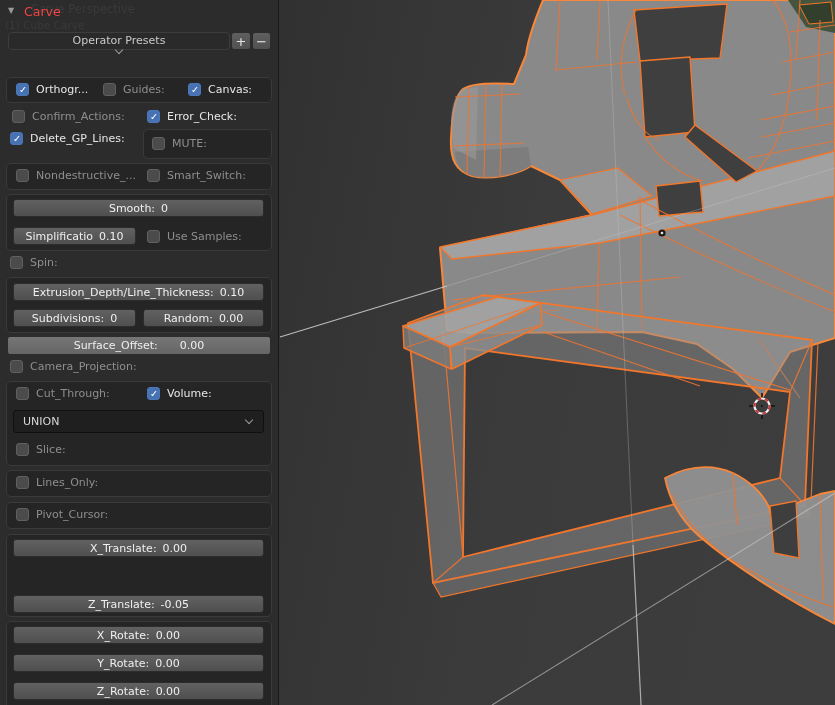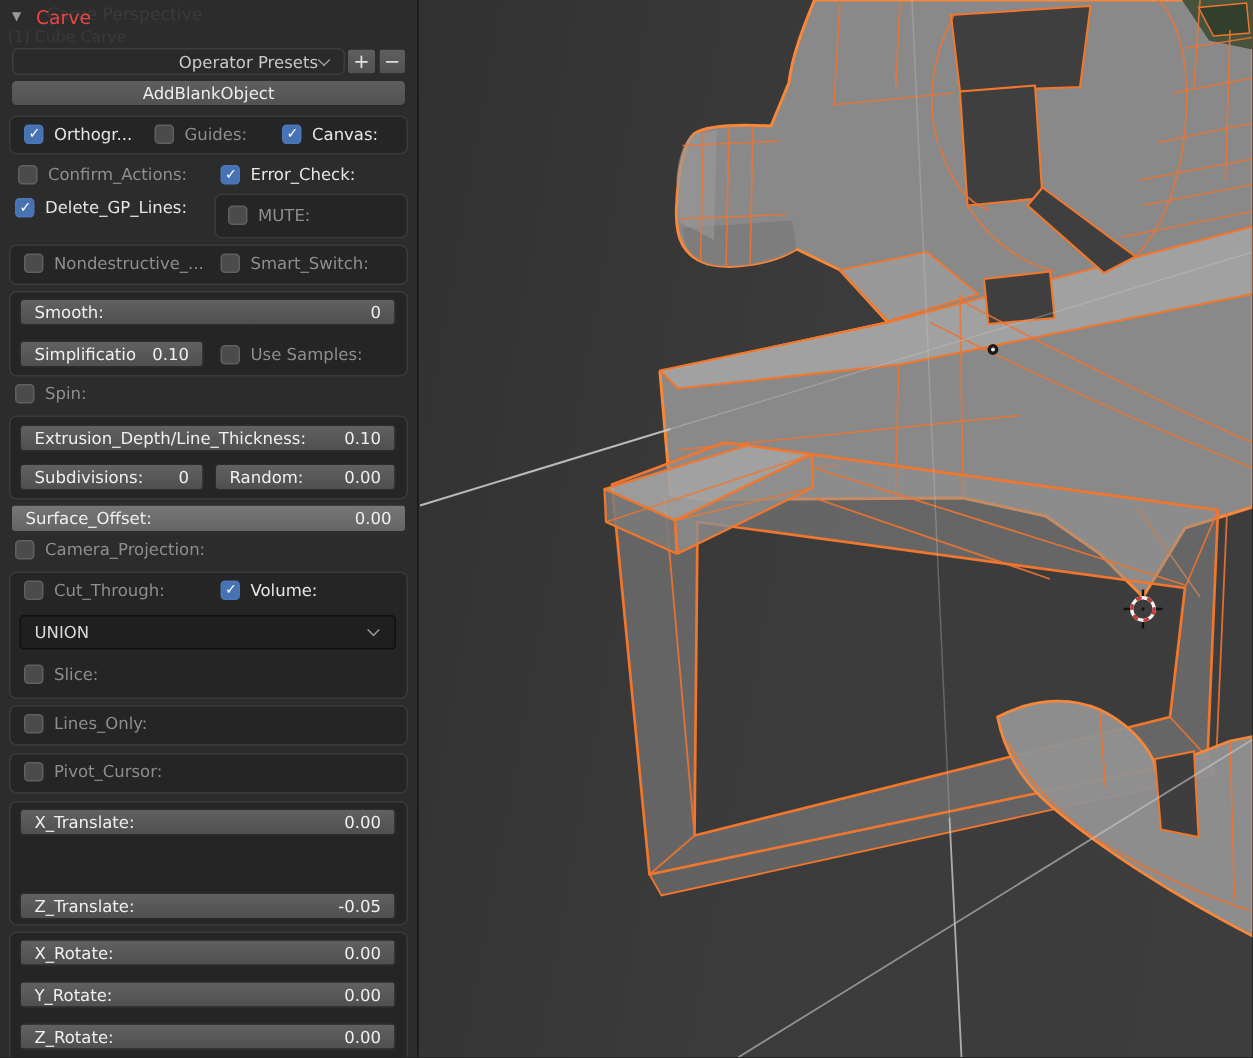--- a/index.html
+++ b/index.html
@@ -11,35 +11,35 @@
       background:linear-gradient(100deg,#313131 0%,#3b3b3b 45%,#3d3d3d 100%);}
   .vp svg{position:absolute;left:0;top:0;}
   
   .panel{position:absolute;left:0;top:0;width:278px;height:705px;background:#2c2c2c;
          border-right:1px solid #191919;overflow:hidden;}
   .ghost{position:absolute;color:#3a3a3a;pointer-events:none;white-space:nowrap;}
   .hdr-tri{position:absolute;left:8px;top:6px;font-size:8px;color:#9a9a9a;}
   .hdr-title{position:absolute;left:24px;top:4px;font-size:12.5px;color:#ef4444;}
   .box{position:absolute;background:#252525;border:1px solid #3a3a3a;border-radius:5px;box-sizing:border-box;}
   .slider{position:absolute;height:18px;background:linear-gradient(#616161,#4f4f4f);
-          border:1px solid #2c2c2c;border-radius:3px;display:flex;justify-content:space-between;
+          border:1px solid #2c2c2c;border-radius:3px;display:flex;justify-content:center;
           align-items:center;padding:0 9px;font-size:11px;color:#efefef;box-sizing:border-box;white-space:nowrap;overflow:hidden;}
   .slider.hi{background:linear-gradient(#767676,#656565);gap:16px;}
   .slbl{overflow:hidden;text-overflow:clip;}
   .sval{margin-left:6px;}
   .chk{position:absolute;display:flex;align-items:center;gap:7px;font-size:11px;white-space:nowrap;}
   .cb{width:13px;height:13px;border-radius:3px;background:#4b4b4b;border:1px solid #606060;
       box-sizing:border-box;position:relative;flex:0 0 auto;}
   .cb.on{background:#4772b3;border-color:#4b77b9;}
   .cb.on::after{content:"✓";position:absolute;left:2px;top:0px;font-size:9.5px;color:#fff;}
   .lb{color:#8e8e8e;}
   .lb.on{color:#e6e6e6;}
   .preset-dd{position:absolute;background:#2a2a2a;border:1px solid #3d3d3d;border-radius:4px;
-             display:flex;justify-content:flex-end;align-items:center;padding:1px 8px;
-             font-size:11px;color:#c9c9c9;box-sizing:border-box;}
+             display:flex;justify-content:flex-start;align-items:center;padding:1px 8px;
+             font-size:11px;color:#c9c9c9;box-sizing:border-box;flex-direction:column;}
   .union{position:absolute;background:#1f1f1f;border:1px solid #101010;border-radius:3px;
          display:flex;justify-content:space-between;align-items:center;padding:0 9px;
          font-size:11px;color:#d8d8d8;box-sizing:border-box;}
   .chev{width:9px;height:9px;position:relative;flex:0 0 auto;}
   .chev::after{content:"";position:absolute;left:1px;top:0px;width:5px;height:5px;
                border-right:1.4px solid #9a9a9a;border-bottom:1.4px solid #9a9a9a;transform:rotate(45deg);}
   .sqbtn{position:absolute;background:linear-gradient(#5f5f5f,#515151);border:1px solid #2c2c2c;
          border-radius:3px;color:#e3e3e3;font-size:13px;display:flex;align-items:center;
          justify-content:center;box-sizing:border-box;}
   .bigbtn{position:absolute;background:linear-gradient(#5e5e5e,#525252);border:1px solid #2c2c2c;
@@ -173,21 +173,20 @@
     <span class="hdr-tri">▼</span>
     <span class="hdr-title">Carve</span>
 
     <div class="preset-dd" style="left:8px;top:32px;width:222px;height:18px">
       <span>Operator Presets</span>
       <span class="chev"></span>
     </div>
     <div class="sqbtn" style="left:231px;top:32px;width:20px;height:18px">+</div>
     <div class="sqbtn" style="left:252px;top:32px;width:19px;height:18px">−</div>
 
-    <div class="bigbtn" style="left:7px;top:53px;width:264px;height:18px">AddBlankObject</div>
 
     <div class="box" style="left:6px;top:77px;width:266px;height:26px"></div>
     <div class="box" style="left:143px;top:129px;width:129px;height:30px"></div>
     <div class="box" style="left:6px;top:163px;width:266px;height:27px"></div>
     <div class="box" style="left:6px;top:194px;width:266px;height:57px"></div>
     <div class="box" style="left:6px;top:277px;width:266px;height:56px"></div>
     <div class="box" style="left:6px;top:381px;width:266px;height:85px"></div>
     <div class="box" style="left:6px;top:470px;width:266px;height:27px"></div>
     <div class="box" style="left:6px;top:502px;width:266px;height:27px"></div>
     <div class="box" style="left:6px;top:534px;width:266px;height:83px"></div>

